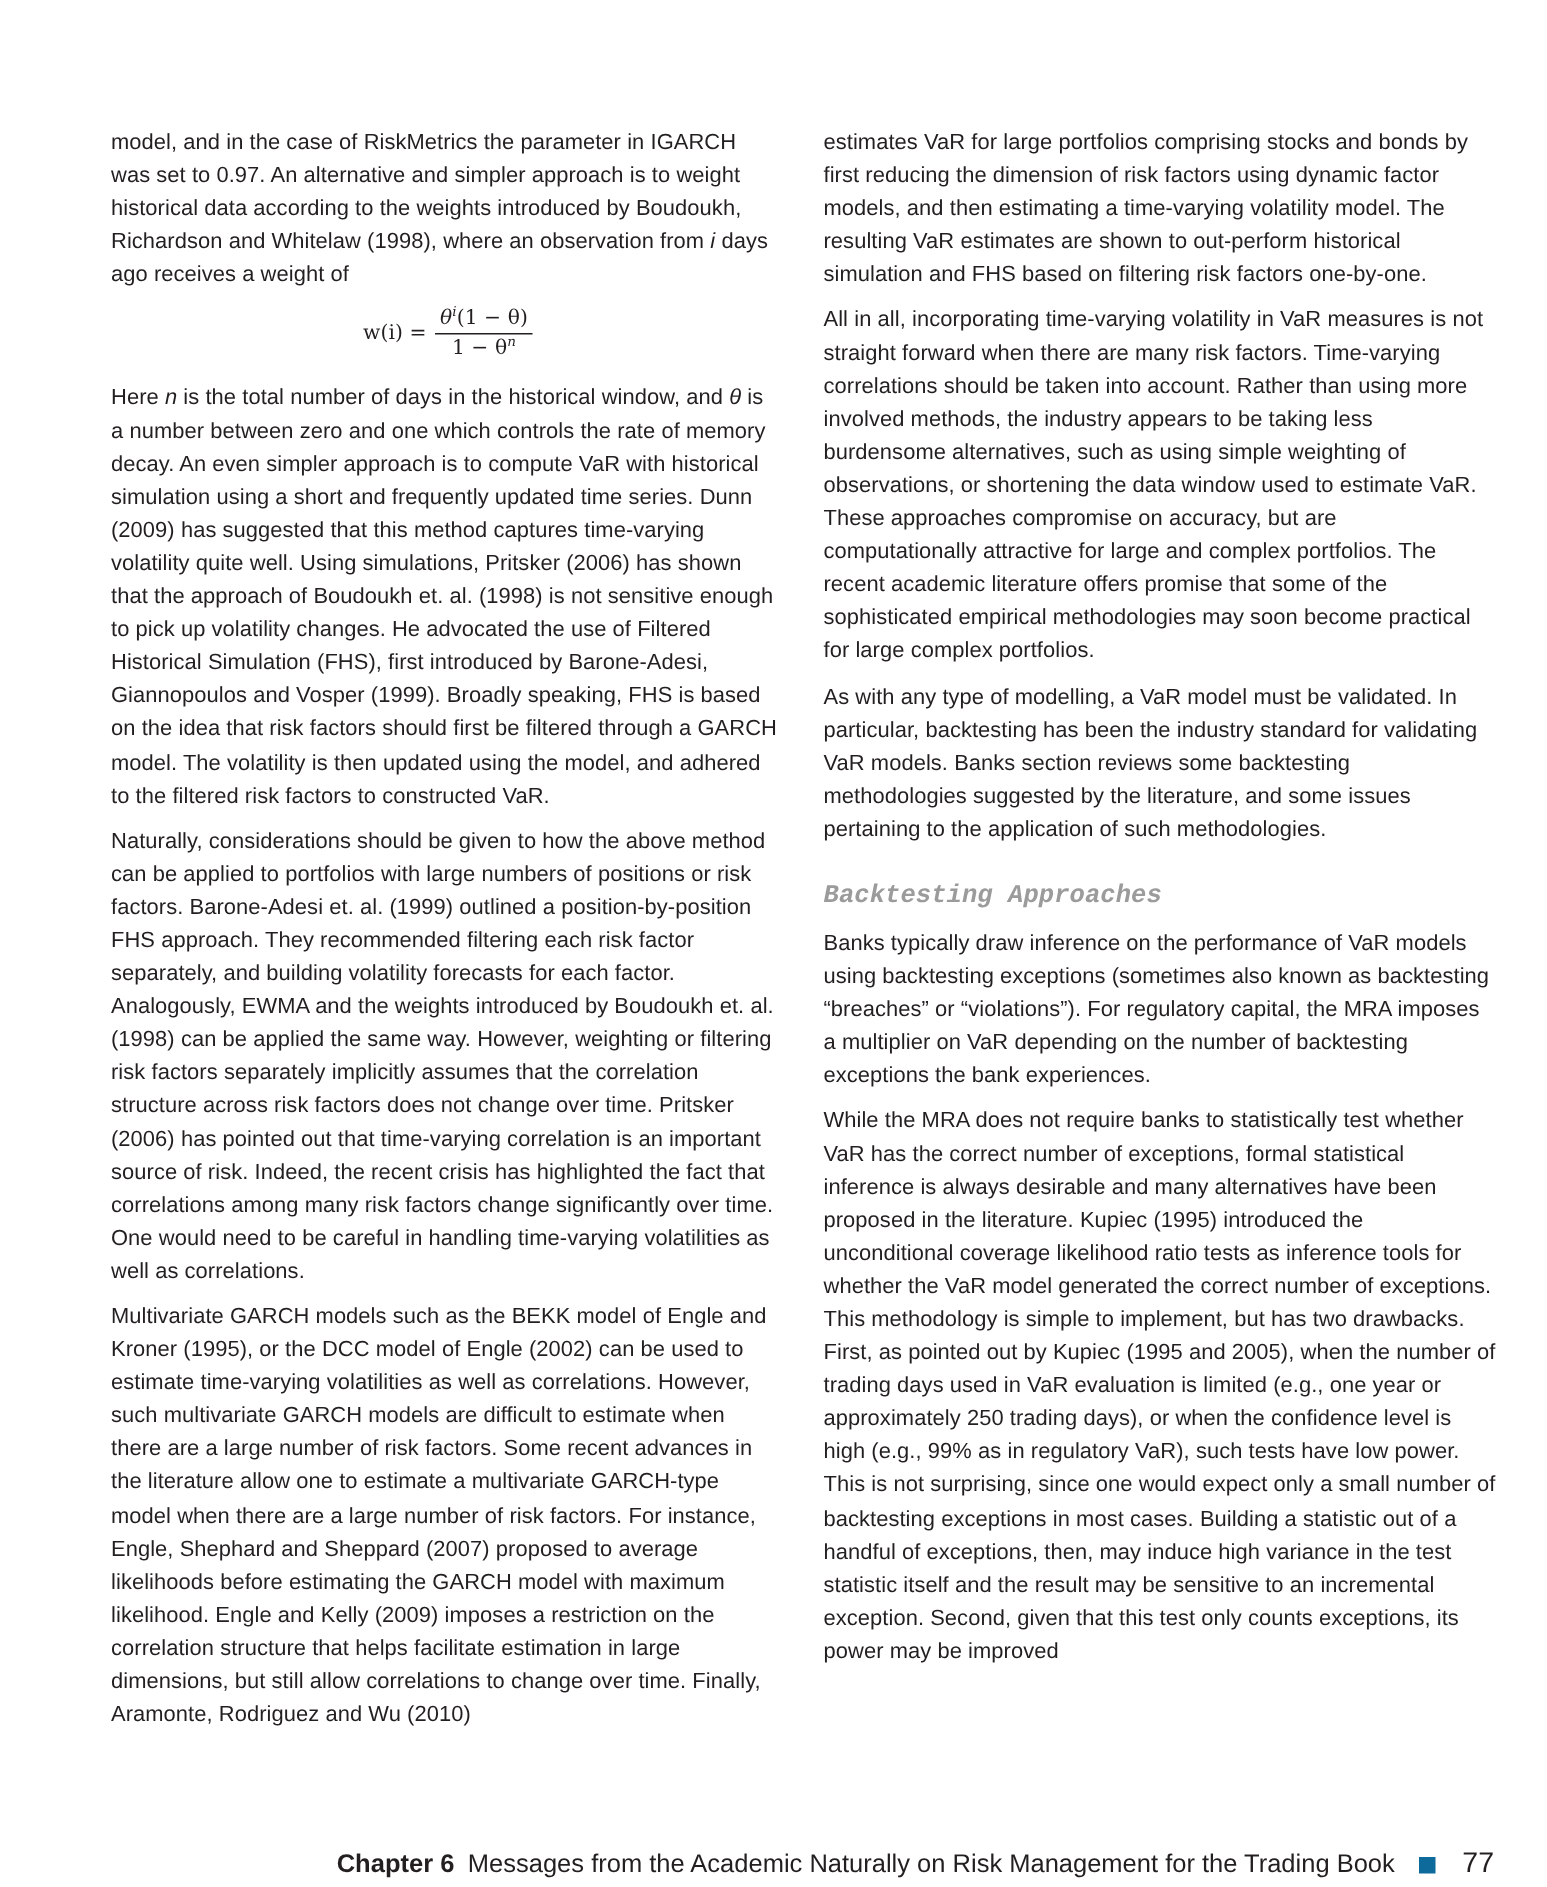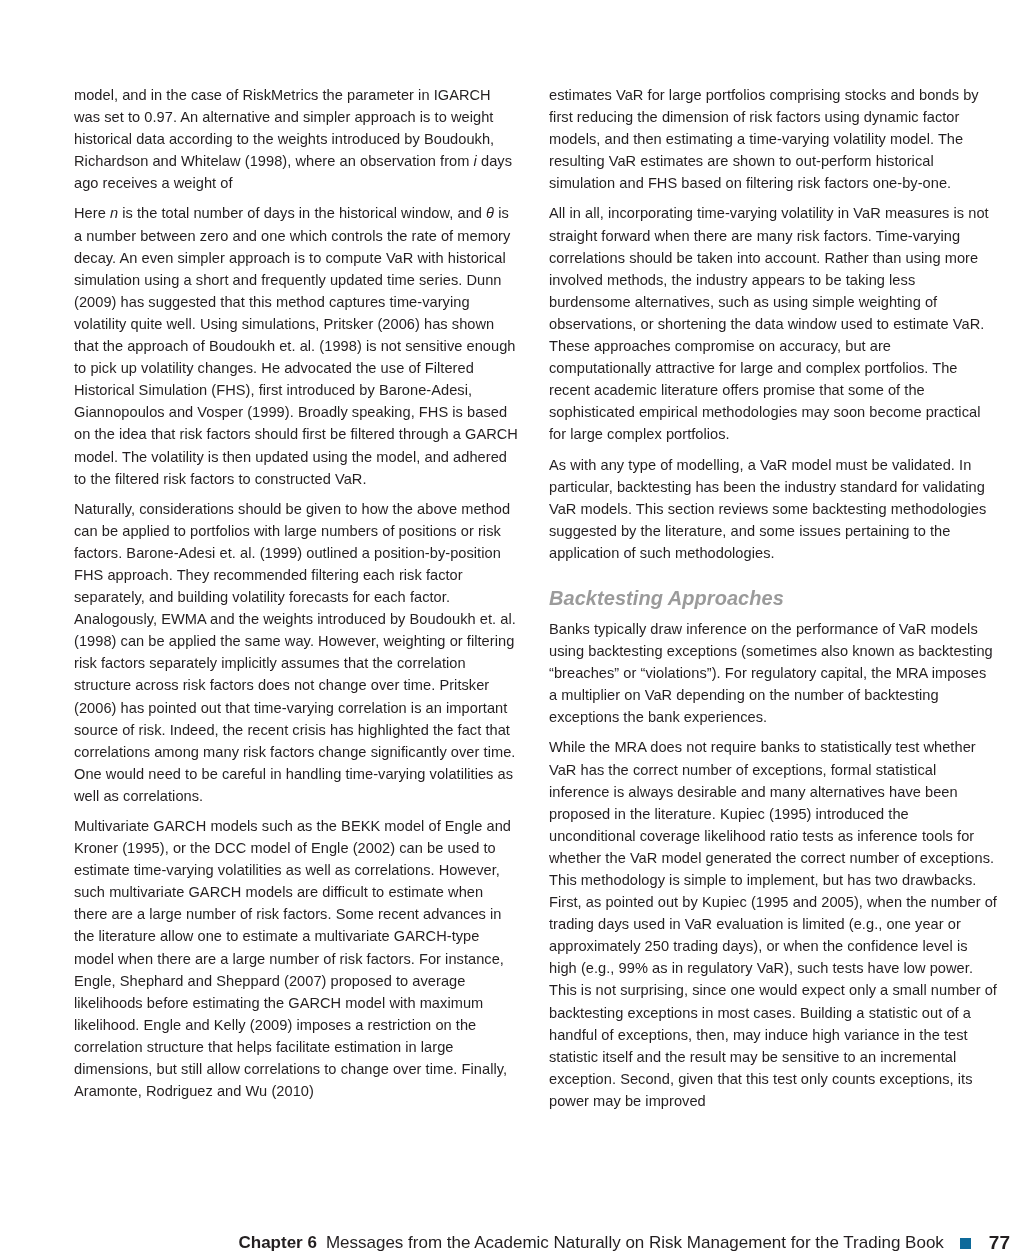--- a/index.html
+++ b/index.html
@@ -25,52 +25,59 @@
   .frac { display: inline-flex; flex-direction: column; align-items: center; }
   .frac .num { padding: 0 3px 1px 3px; border-bottom: 1px solid #231f20; line-height: 17px; }
   .frac .den { padding-top: 1px; line-height: 17px; }
   .it { font-style: italic; }
   sup { font-size: 9px; line-height: 0; }
   .h1 {
     margin: 28px 0 12px 0; font-size: 20px; font-weight: bold;
     color: #0e6a9a; line-height: 26px; letter-spacing: 0.1px;
   }
   .h2 {
-    margin: 22px 0 8px 0; font-size: 20px; font-weight: bold; font-style: italic;
-    color: #9b9b9b; line-height: 24px;
+    margin: 22px 0 8px 0; font-size: 17px; font-weight: bold; font-style: italic;
+    color: #9b9b9b; line-height: 24px; font-family: Liberation Mono, monospace;
   }
   .footer {
-    position: absolute; top: 1232px; left: 184px; width: 826px;
+    position: absolute; top: 1232px; left: 170px; width: 826px;
     font-size: 17px; line-height: 22px; color: #231f20;
     display: flex; align-items: center; justify-content: flex-end;
   }
   .footer .chap { font-weight: bold; margin-right: 9px; }
   .footer .square {
     display: inline-block; width: 11px; height: 11px; background: #0e6a9a;
     margin: 0 18px 0 16px;
   }
-  .footer .pnum { font-weight: bold; font-size: 19px; }
+  .footer .pnum { font-weight: normal; font-size: 19px; }
 </style>
 </head>
 <body>
 
 <div class="col col-left">
   <p class="para"><span>model, and in the case of RiskMetrics the parameter in IGARCH was set to 0.97. An alternative and simpler approach is to weight historical data according to the weights introduced by Boudoukh, Richardson and Whitelaw (1998), where an observation from </span><span class="it">i</span><span> days ago receives a weight of</span></p>
 
+  <div class="formula">
+    <span class="lhs">w(i) =</span>
+    <span class="frac">
+      <span class="num"><span class="it">θ</span><sup class="it">i</sup><span>(1 − θ)</span></span>
+      <span class="den"><span>1 − θ</span><sup class="it">n</sup></span>
+    </span>
+  </div>
 
   <p class="para"><span>Here </span><span class="it">n</span><span> is the total number of days in the historical window, and </span><span class="it">θ</span><span> is a number between zero and one which controls the rate of memory decay. An even simpler approach is to compute VaR with historical simulation using a short and frequently updated time series. Dunn (2009) has suggested that this method captures time-varying volatility quite well. Using simulations, Pritsker (2006) has shown that the approach of Boudoukh et. al. (1998) is not sensitive enough to pick up volatility changes. He advocated the use of Filtered Historical Simulation (FHS), first introduced by Barone-Adesi, Giannopoulos and Vosper (1999). Broadly speaking, FHS is based on the idea that risk factors should first be filtered through a GARCH model. The volatility is then updated using the model, and adhered to the filtered risk factors to constructed VaR.</span></p>
 
   <p class="para">Naturally, considerations should be given to how the above method can be applied to portfolios with large numbers of positions or risk factors. Barone-Adesi et. al. (1999) outlined a position-by-position FHS approach. They recommended filtering each risk factor separately, and building volatility forecasts for each factor. Analogously, EWMA and the weights introduced by Boudoukh et. al. (1998) can be applied the same way. However, weighting or filtering risk factors separately implicitly assumes that the correlation structure across risk factors does not change over time. Pritsker (2006) has pointed out that time-varying correlation is an important source of risk. Indeed, the recent crisis has highlighted the fact that correlations among many risk factors change significantly over time. One would need to be careful in handling time-varying volatilities as well as correlations.</p>
   <p class="para">Multivariate GARCH models such as the BEKK model of Engle and Kroner (1995), or the DCC model of Engle (2002) can be used to estimate time-varying volatilities as well as correlations. However, such multivariate GARCH models are difficult to estimate when there are a large number of risk factors. Some recent advances in the literature allow one to estimate a multivariate GARCH-type model when there are a large number of risk factors. For instance, Engle, Shephard and Sheppard (2007) proposed to average likelihoods before estimating the GARCH model with maximum likelihood. Engle and Kelly (2009) imposes a restriction on the correlation structure that helps facilitate estimation in large dimensions, but still allow correlations to change over time. Finally, Aramonte, Rodriguez and Wu (2010)</p>
 </div>
 
 <div class="col col-right">
   <p class="para">estimates VaR for large portfolios comprising stocks and bonds by first reducing the dimension of risk factors using dynamic factor models, and then estimating a time-varying volatility model. The resulting VaR estimates are shown to out-perform historical simulation and FHS based on filtering risk factors one-by-one.</p>
   <p class="para">All in all, incorporating time-varying volatility in VaR measures is not straight forward when there are many risk factors. Time-varying correlations should be taken into account. Rather than using more involved methods, the industry appears to be taking less burdensome alternatives, such as using simple weighting of observations, or shortening the data window used to estimate VaR. These approaches compromise on accuracy, but are computationally attractive for large and complex portfolios. The recent academic literature offers promise that some of the sophisticated empirical methodologies may soon become practical for large complex portfolios.</p>
-  <p class="para">As with any type of modelling, a VaR model must be validated. In particular, backtesting has been the industry standard for validating VaR models. This section reviews some backtesting methodologies suggested by the literature, and some issues pertaining to the application of such methodologies.</p>
+  <p class="para">As with any type of modelling, a VaR model must be validated. In particular, backtesting has been the industry standard for validating VaR models. Banks section reviews some backtesting methodologies suggested by the literature, and some issues pertaining to the application of such methodologies.</p>
   <h3 class="h2">Backtesting Approaches</h3>
   <p class="para">Banks typically draw inference on the performance of VaR models using backtesting exceptions (sometimes also known as backtesting “breaches” or “violations”). For regulatory capital, the MRA imposes a multiplier on VaR depending on the number of backtesting exceptions the bank experiences.</p>
   <p class="para">While the MRA does not require banks to statistically test whether VaR has the correct number of exceptions, formal statistical inference is always desirable and many alternatives have been proposed in the literature. Kupiec (1995) introduced the unconditional coverage likelihood ratio tests as inference tools for whether the VaR model generated the correct number of exceptions. This methodology is simple to implement, but has two drawbacks. First, as pointed out by Kupiec (1995 and 2005), when the number of trading days used in VaR evaluation is limited (e.g., one year or approximately 250 trading days), or when the confidence level is high (e.g., 99% as in regulatory VaR), such tests have low power. This is not surprising, since one would expect only a small number of backtesting exceptions in most cases. Building a statistic out of a handful of exceptions, then, may induce high variance in the test statistic itself and the result may be sensitive to an incremental exception. Second, given that this test only counts exceptions, its power may be improved</p>
 </div>
 
 <div class="footer">
   <span class="chap">Chapter 6</span>
   <span>Messages from the Academic Naturally on Risk Management for the Trading Book</span>
   <span class="square"></span>
   <span class="pnum">77</span>

